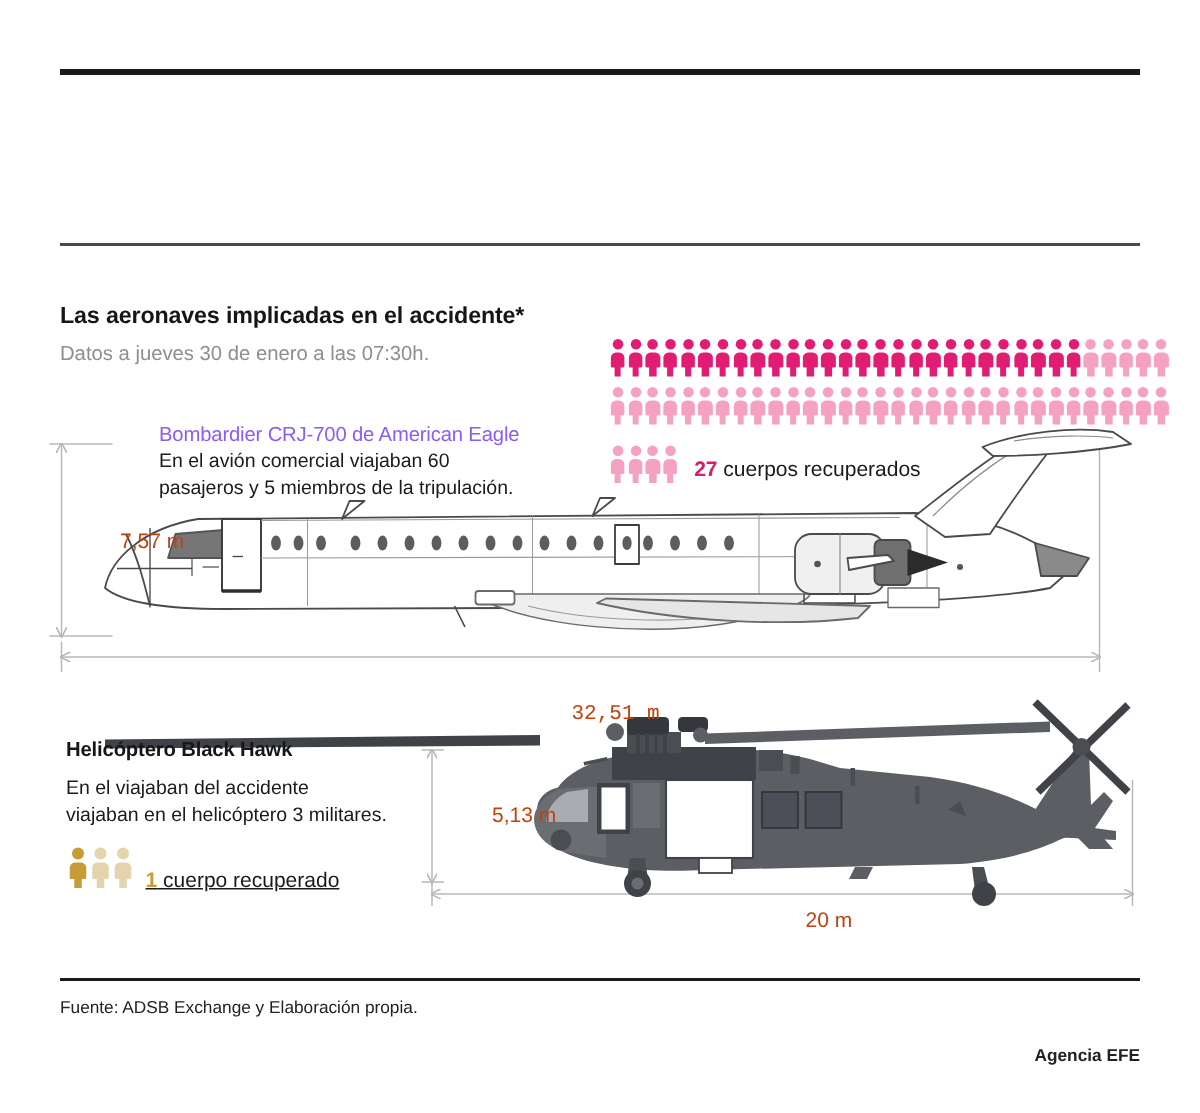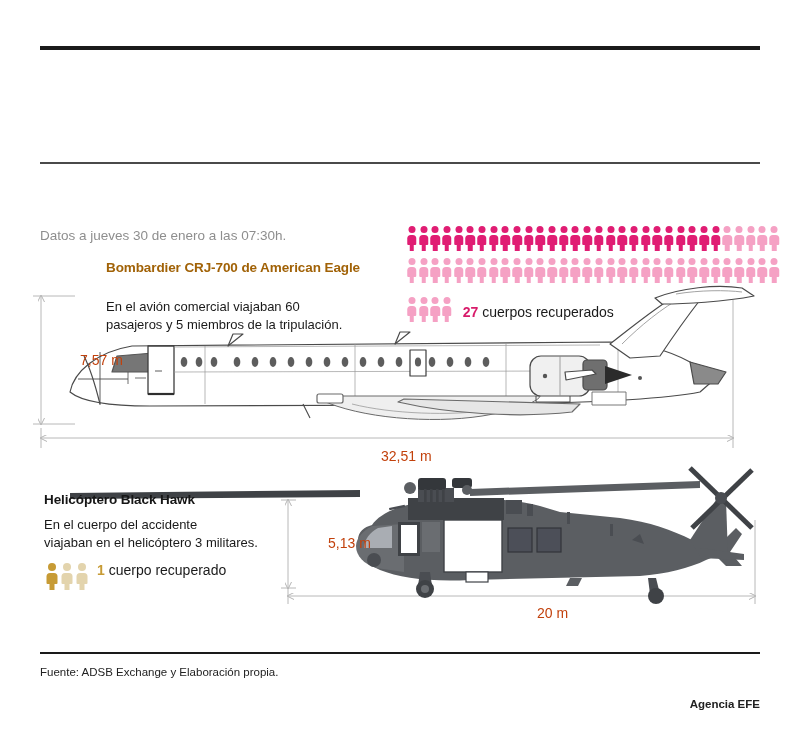--- a/index.html
+++ b/index.html
@@ -29,22 +29,22 @@
     position:absolute;left:40px;top:202px;
     font-size:15.5px;font-weight:bold;color:#161616;letter-spacing:-0.1px;
   }
   .sec-sub{
     position:absolute;left:40px;top:228px;
     font-size:13.5px;color:#8e8e8e;
   }
 
   
   .plane-head{
-    position:absolute;left:106px;top:260px;
-    font-size:13.5px;font-weight:bold;color:#a16207;letter-spacing:-0.1px;
+    position:absolute;left:106px;top:282px;
+    font-size:13.5px;font-weight:normal;color:#8b5cf6;letter-spacing:-0.1px;
   }
   .plane-desc{
     position:absolute;left:106px;top:298px;width:300px;
     font-size:13px;color:#1a1a1a;line-height:1.42;
   }
 
   
   .picto-wrap{position:absolute;left:406px;top:226px;width:380px;}
   .picto-row{display:flex;gap:0px;height:32px;align-items:flex-start;}
   .fig{width:11.7px;height:30px;position:relative;flex:0 0 auto;}
@@ -76,35 +76,35 @@
   
   .heli-head{
     position:absolute;left:44px;top:492px;
     font-size:13.5px;font-weight:bold;color:#161616;letter-spacing:-0.1px;
   }
   .heli-desc{
     position:absolute;left:44px;top:516px;width:260px;
     font-size:13px;color:#1a1a1a;line-height:1.42;
   }
   .heli-recovered{
-    position:absolute;left:44px;top:562px;display:flex;align-items:flex-start;height:32px;
+    position:absolute;left:44px;top:562px;display:flex;align-items:flex-end;height:32px;text-decoration:underline;
   }
   .mfig{width:15px;height:30px;position:relative;flex:0 0 auto;}
   .mfig .head{position:absolute;left:50%;top:1px;transform:translateX(-50%);width:8px;height:8px;border-radius:50%;}
   .mfig .body{position:absolute;left:50%;top:11px;transform:translateX(-50%);width:11px;height:11px;border-radius:3.5px 3.5px 1px 1px;}
   .mfig .legs{position:absolute;left:50%;top:21px;transform:translateX(-50%);width:5px;height:7px;}
   .mfig.gold .head,.mfig.gold .body,.mfig.gold .legs{background:#c79b35;}
   .mfig.pale .head,.mfig.pale .body,.mfig.pale .legs{background:#e3d4ad;}
   .heli-rec-text{margin-left:8px;font-size:14px;color:#1a1a1a;white-space:nowrap;}
   .heli-rec-text b{color:#c79b35;font-weight:bold;}
 
   
   .dim{position:absolute;color:#c2410c;font-size:14px;margin-left:32px;}
   .dim-757{left:48px;top:352px;}
-  .dim-3251{left:349px;top:448px;}
+  .dim-3251{left:349px;top:468px;font-family:Liberation Mono, monospace;}
   .dim-513{left:296px;top:535px;}
   .dim-20{left:505px;top:605px;}
 
   
   .rule-bottom{position:absolute;left:40px;top:652px;width:720px;height:2px;background:#1a1a1a;}
   .source{position:absolute;left:40px;top:666px;font-size:11.5px;color:#222;}
   .agency{position:absolute;right:40px;top:666px;font-size:11.5px;color:#222;font-weight:bold;margin-top:32px;}
 
   svg{display:block;}
   .svg-layer{position:absolute;left:0;top:0;width:800px;height:742px;pointer-events:none;}
@@ -112,20 +112,21 @@
 </head>
 <body>
 
 <div class="page">
 
   <div class="rule-top"></div>
 
 
   <div class="rule-under-title"></div>
 
+  <div class="sec-title">Las aeronaves implicadas en el accidente*</div>
   <div class="sec-sub">Datos a jueves 30 de enero a las 07:30h.</div>
 
   <svg class="svg-layer" viewBox="0 0 800 742">
     <defs>
       <marker id="ar" markerWidth="7" markerHeight="7" refX="6" refY="3.5" orient="auto">
         <path d="M0,0 L7,3.5 L0,7" fill="none" stroke="#b4b4b4" stroke-width="1"></path>
       </marker>
       <marker id="arl" markerWidth="7" markerHeight="7" refX="1" refY="3.5" orient="auto">
         <path d="M7,0 L0,3.5 L7,7" fill="none" stroke="#b4b4b4" stroke-width="1"></path>
       </marker>
@@ -662,21 +663,21 @@
         </div>
       <div class="recovered-text">
         <b>27</b>
         <span>cuerpos recuperados</span>
       </div>
     </div>
   </div>
 
   <div class="heli-head">Helicóptero Black Hawk</div>
   <div class="heli-desc">
-    <div>En el cuerpo del accidente</div>
+    <div>En el viajaban del accidente</div>
     <div>viajaban en el helicóptero 3 militares.</div>
   </div>
   <div class="heli-recovered">
     <div style="display:flex" id="mrow">
         <div class="mfig gold">
           <span class="head"></span>
           <span class="body"></span>
           <span class="legs"></span>
         </div>
         <div class="mfig pale">

